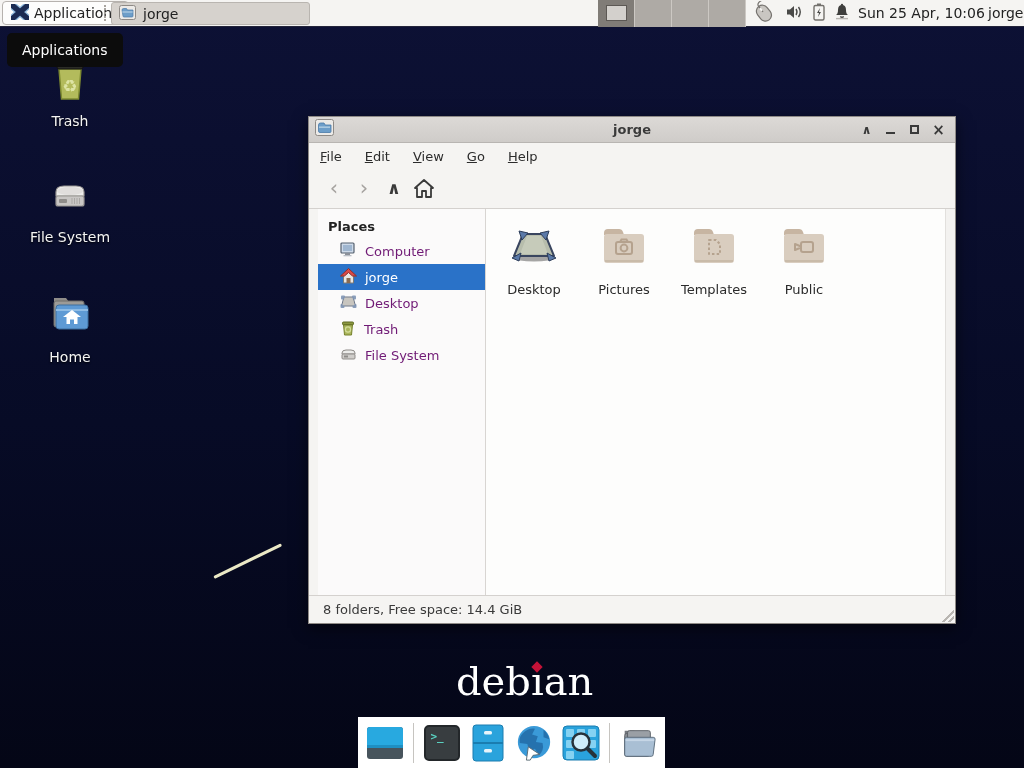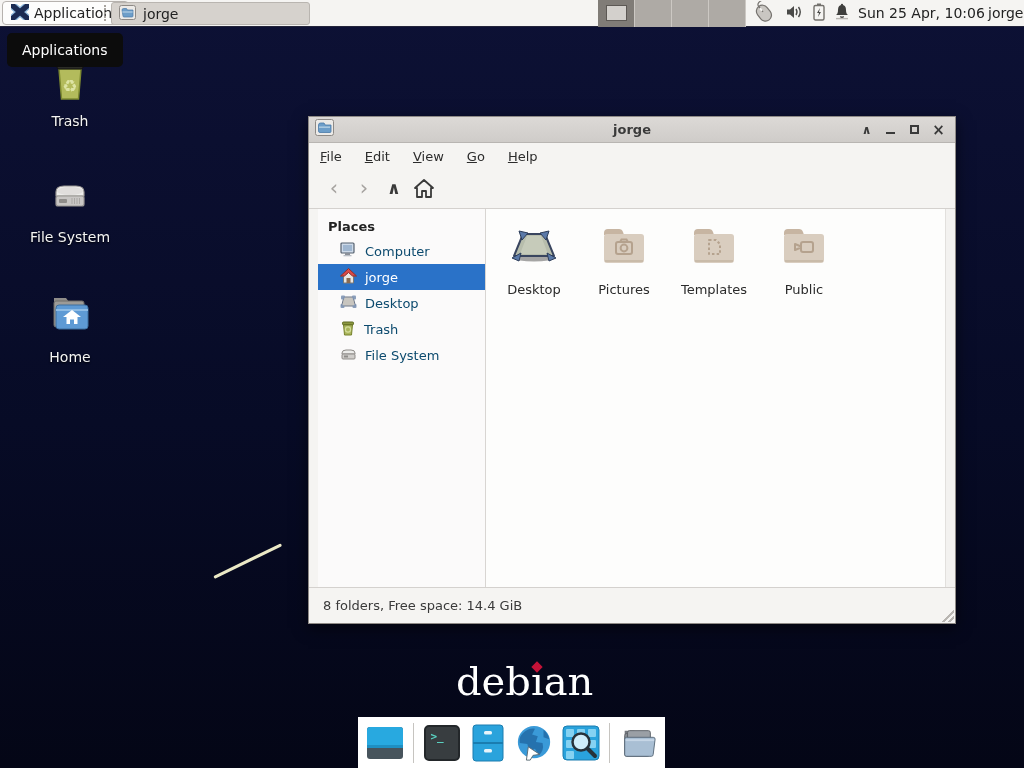--- a/index.html
+++ b/index.html
@@ -69,30 +69,30 @@
     font-size:21px; line-height:1; }
   .nav-dim { color:#a6a3a0; } .nav-dark { color:#3a3a3a; }
   .pathbar { flex:1; height:28px; margin-left:8px; background:#fff;
     border:1px solid #b3b0ad; border-radius:3px; display:flex; align-items:center;
     gap:7px; padding:0 9px; font-size:13px; color:#2b2b2b; }
   .pathbar .reload { margin-left:auto; font-size:15px; color:#3c3c3c; }
   .win-body { position:absolute; left:0; top:92px; right:0; bottom:28px; background:#fdfdfc;margin-left:9px; }
   .sidebar { position:absolute; left:0; top:0; bottom:0; width:168px;
     background:#fbfafa; border-right:1px solid #d8d5d2; padding-top:5px; font-size:13px; }
   .sb-header { font-weight:bold; padding:5px 10px 4px 10px; color:#222; }
-  .sb-item { height:26px; display:flex; align-items:center; gap:8px; padding-left:22px; color:#0c4a6e; }
+  .sb-item { height:26px; display:flex; align-items:center; gap:8px; padding-left:22px; color:#701a75; }
   .sb-item.selected { background:#2a72c8; color:#fff; }
   .mainview { position:absolute; left:169px; top:0; right:0; bottom:0; }
   .vscroll { position:absolute; right:0; top:0; bottom:0; width:10px;
     background:#f3f2f0; border-left:1px solid #e2e0dd; }
   .file-grid { position:absolute; left:2px; top:12px;
     display:grid; grid-template-columns:repeat(5,90px); grid-auto-rows:96px; }
   .file-item { display:flex; flex-direction:column; align-items:center; gap:7px; padding-top:2px; }
   .file-item .lbl { font-size:13px; color:#2b2b2b; }
-  .statusbar { position:absolute; left:0; bottom:0; right:0; height:36px;
+  .statusbar { position:absolute; left:0; bottom:0; right:0; height:28px;
     background:#f5f4f2; border-top:1px solid #d4d1ce; display:flex; align-items:center;
     padding-left:14px; font-size:13px; color:#3a3a3a; }
   .resize-grip { position:absolute; right:1px; bottom:1px; width:12px; height:12px;
     background:linear-gradient(135deg,transparent 50%,#b9b6b2 50%,#b9b6b2 60%,transparent 60%,transparent 75%,#b9b6b2 75%,#b9b6b2 85%,transparent 85%); }
 
   
   .debian-logo { position:absolute; left:456px; top:658px;
     font-family:"DejaVu Serif","Liberation Serif",serif; font-size:40px; color:#fff; }
   .debian-logo .i-wrap { position:relative; }
   .debian-logo .diamond { position:absolute; left:2px; top:5px; width:8px; height:8px;

